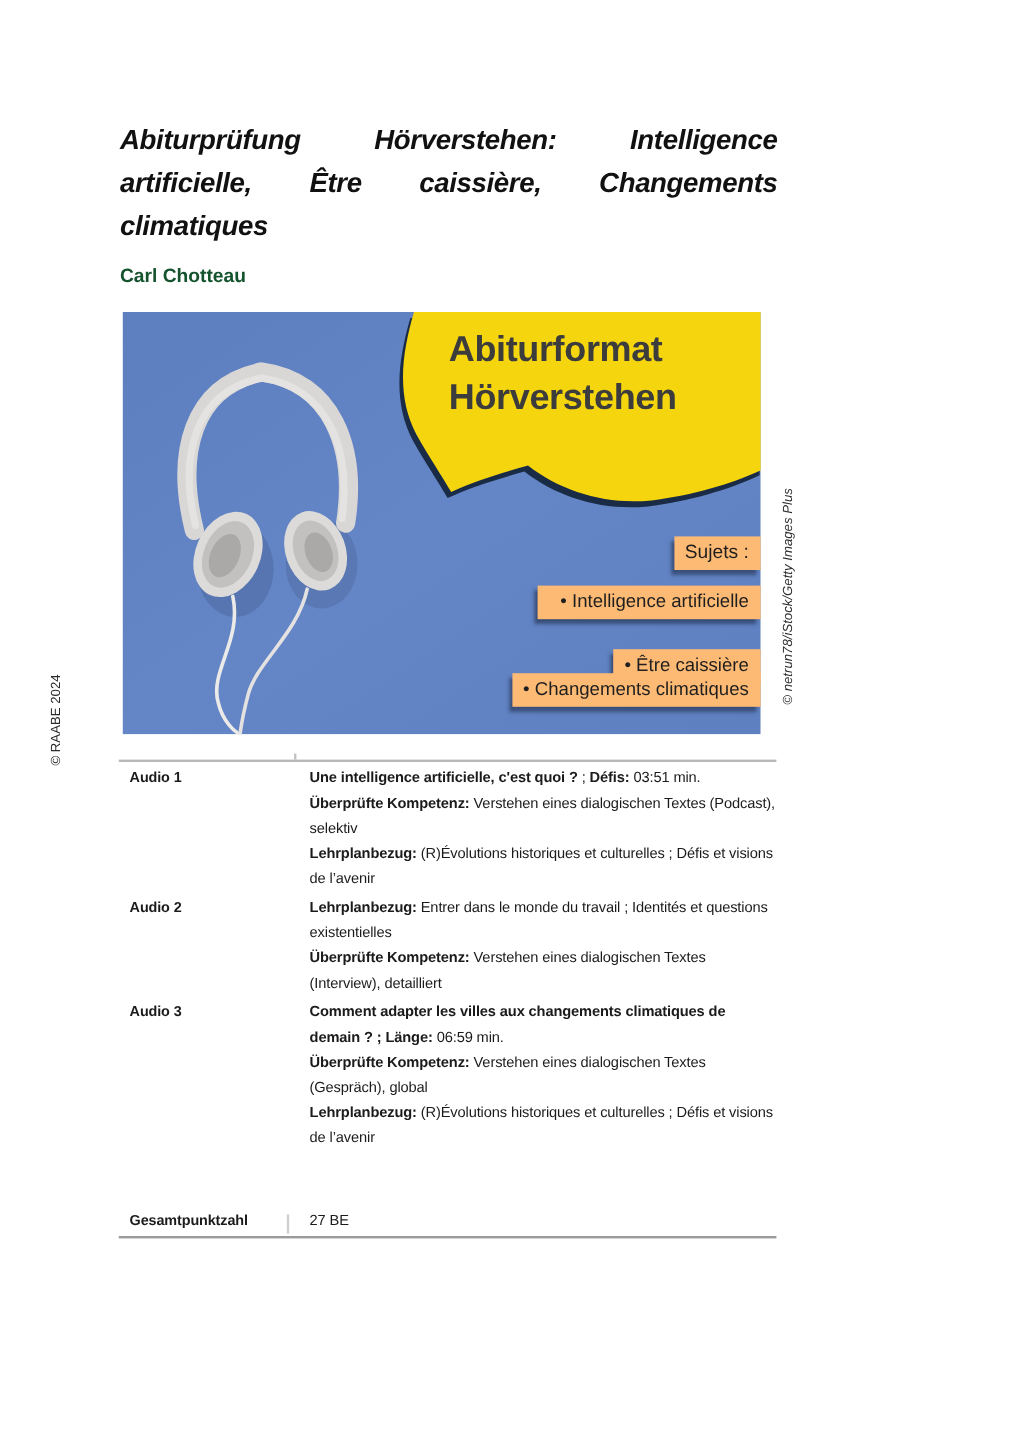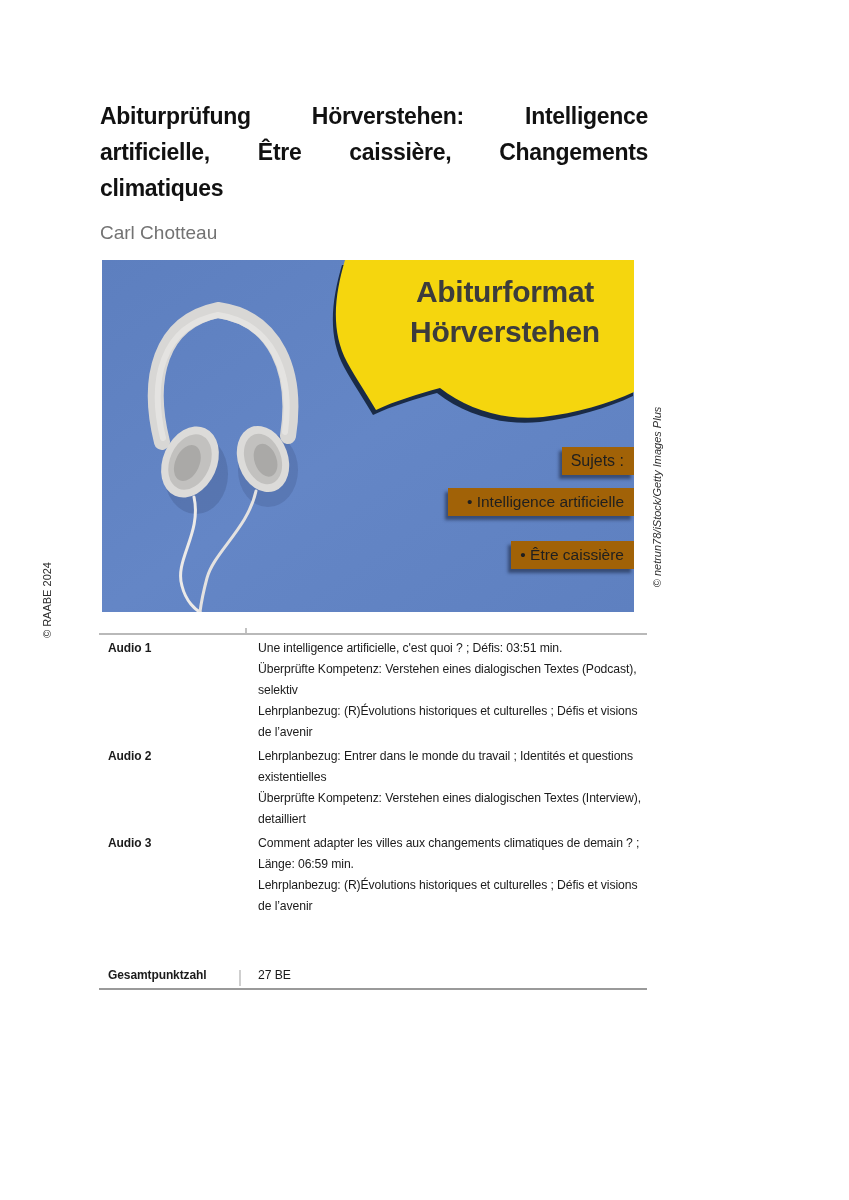--- a/index.html
+++ b/index.html
@@ -10,40 +10,40 @@
     font-family:"Liberation Sans", sans-serif;
     color:#1b1b1b;
     overflow:hidden;
   }
   
   .title{
     position:absolute;left:100px;top:98px;width:548px;
     font-weight:bold;font-size:23px;line-height:36px;
     letter-spacing:-0.3px;color:#111;
   }
-  .title-line{text-align:justify;text-align-last:justify;}
+  .title-line{text-align:justify;text-align-last:justify;font-style:italic;}
   .title-line.last{text-align-last:left;}
   .author{
     position:absolute;left:100px;top:222px;width:400px;
-    font-size:19px;color:#737373;
+    font-size:16px;color:#14532d;font-weight:bold;
   }
   
   .hero{
     position:absolute;left:102px;top:260px;width:532px;height:352px;
     overflow:hidden;
   }
   .hero svg{position:absolute;left:0;top:0;}
   .bubble-text{
     position:absolute;left:272px;top:12px;width:262px;
-    text-align:center;font-size:30px;line-height:40px;
+    text-align:left;font-size:30px;line-height:40px;
     font-weight:bold;color:#3c3c3c;letter-spacing:-0.3px;
   }
   .topic-box{
     position:absolute;right:0;
-    background:#a16207;color:#1f1f1f;
+    background:#fdba74;color:#1f1f1f;
     font-size:15.5px;line-height:28px;height:28px;
     padding:0 10px 0 9px;white-space:nowrap;
     box-shadow:-3px 4px 3px rgba(22,33,58,0.55);
   }
   .topic-box.sujets{top:187px;font-size:16px;}
   .topic-box.t1{top:228px;padding-left:19px;}
   .topic-box.t2{top:281px;}
   .topic-box.t3{top:301px;}
   
   .credit{
@@ -66,21 +66,21 @@
     padding:3px 0 2px 0;
     font-size:12.2px;letter-spacing:-0.1px;line-height:21px;
   }
   .tick{position:absolute;width:2px;background:#c2c2c2;}
   .tick.top{left:146px;top:-7px;height:5px;}
   .tick.bottom{left:140px;bottom:2px;height:16px;background:#cfcfcf;}
   .t-row{display:grid;grid-template-columns:159px 1fr;margin-bottom:3px;}
   .t-row:last-child{margin-bottom:0;margin-top:48px;}
   .t-label{font-weight:bold;padding-left:9px;font-size:12px;}
   .t-para{margin:0;}
-  .t-para b{font-weight:normal;margin-top:48px;}
+  .t-para b{font-weight:bold;margin-top:48px;}
 </style>
 </head>
 <body>
 
 <div class="page">
 
   <h1 class="title" style="margin:0;">
     <div class="title-line">Abiturprüfung Hörverstehen: Intelligence</div>
     <div class="title-line">artificielle, Être caissière, Changements</div>
     <div class="title-line last">climatiques</div>
@@ -130,20 +130,21 @@
     </svg>
 
     <div class="bubble-text">
       <div>Abiturformat</div>
       <div>Hörverstehen</div>
     </div>
 
     <div class="topic-box sujets">Sujets :</div>
     <div class="topic-box t1">• Intelligence artificielle</div>
     <div class="topic-box t2">• Être caissière</div>
+    <div class="topic-box t3">• Changements climatiques</div>
   </div>
 
   <div class="credit credit-left">© RAABE 2024</div>
   <div class="credit credit-right">© netrun78/iStock/Getty Images Plus</div>
 
   <div class="info-table">
     <div class="tick top"></div>
     <div class="tick bottom"></div>
     <div>
         <div class="t-row">
@@ -158,20 +159,21 @@
           <div class="t-label">Audio 2</div>
           <div class="t-content">
             <p class="t-para"><b>Lehrplanbezug:</b><span> Entrer dans le monde du travail ; Identités et questions existentielles</span></p>
             <p class="t-para"><b>Überprüfte Kompetenz:</b><span> Verstehen eines dialogischen Textes (Interview), detailliert</span></p>
           </div>
         </div>
         <div class="t-row">
           <div class="t-label">Audio 3</div>
           <div class="t-content">
             <p class="t-para"><b>Comment adapter les villes aux changements climatiques de demain ? ; Länge:</b><span> 06:59 min.</span></p>
+            <p class="t-para"><b>Überprüfte Kompetenz:</b><span> Verstehen eines dialogischen Textes (Gespräch), global</span></p>
             <p class="t-para"><b>Lehrplanbezug:</b><span> (R)Évolutions historiques et culturelles ; Défis et visions de l’avenir</span></p>
           </div>
         </div>
         <div class="t-row">
           <div class="t-label">Gesamtpunktzahl</div>
           <div class="t-content">
             <p class="t-para"><span>27 BE</span></p>
           </div>
         </div>
       </div>

